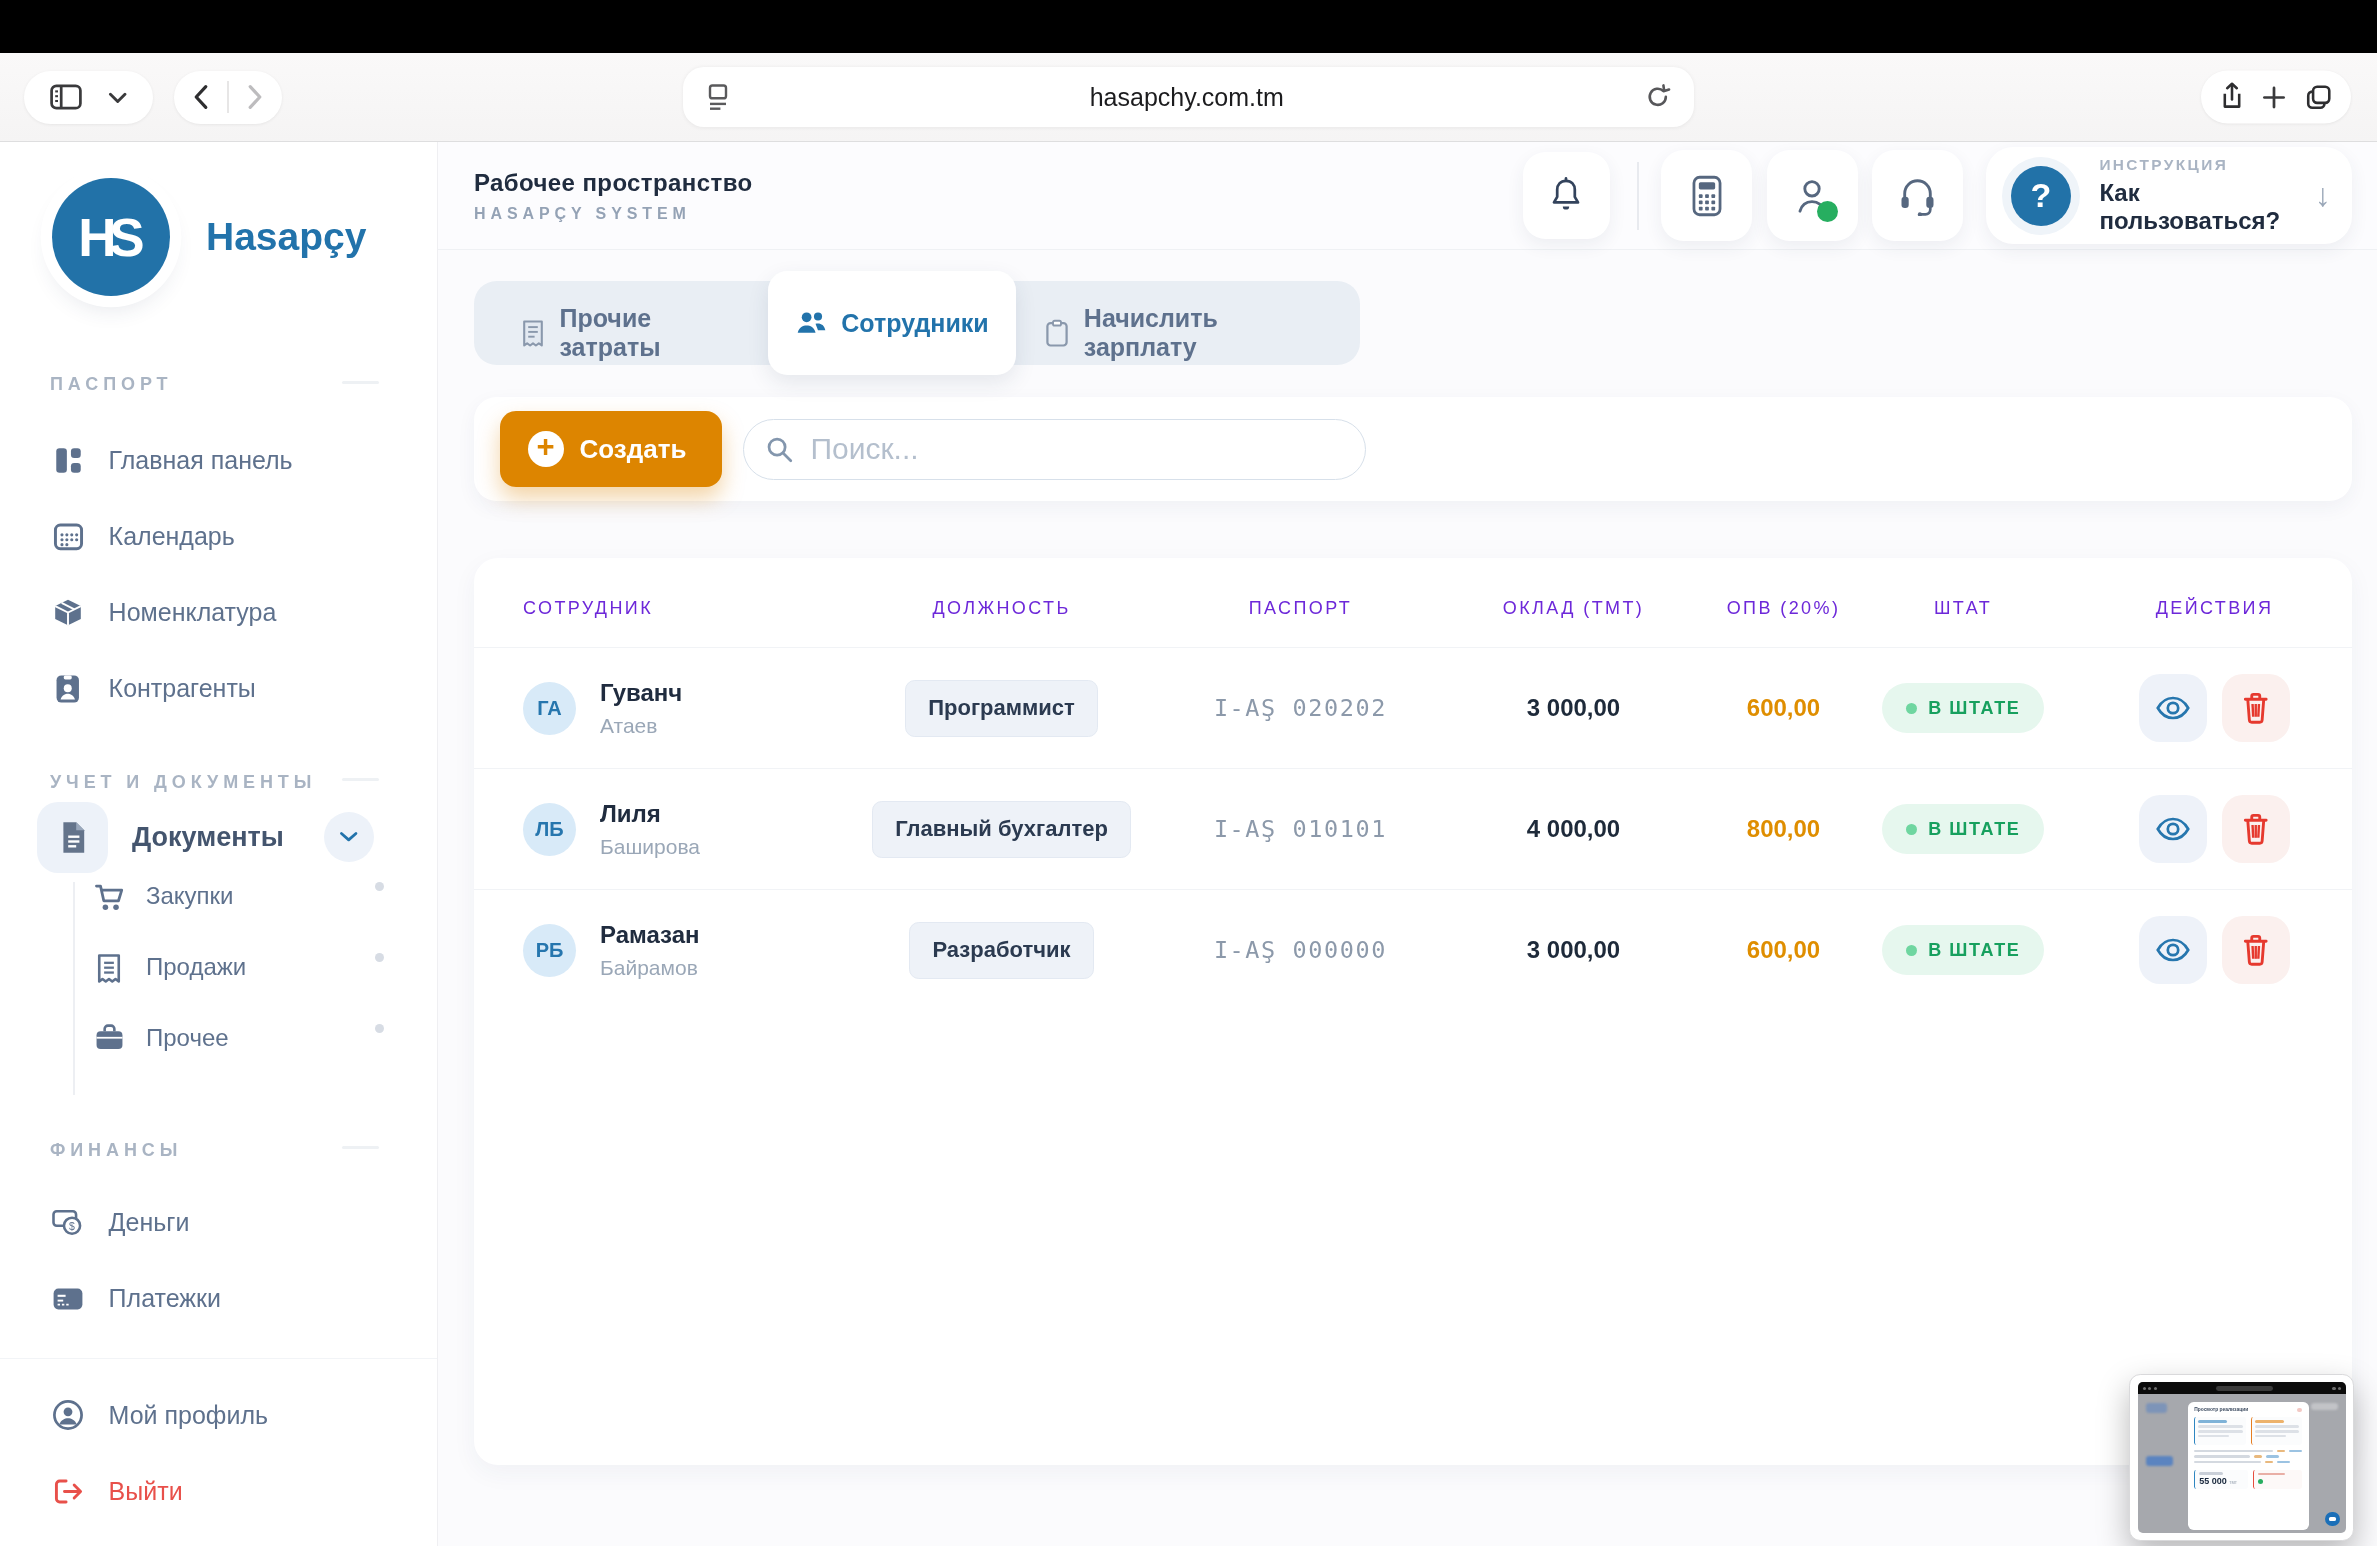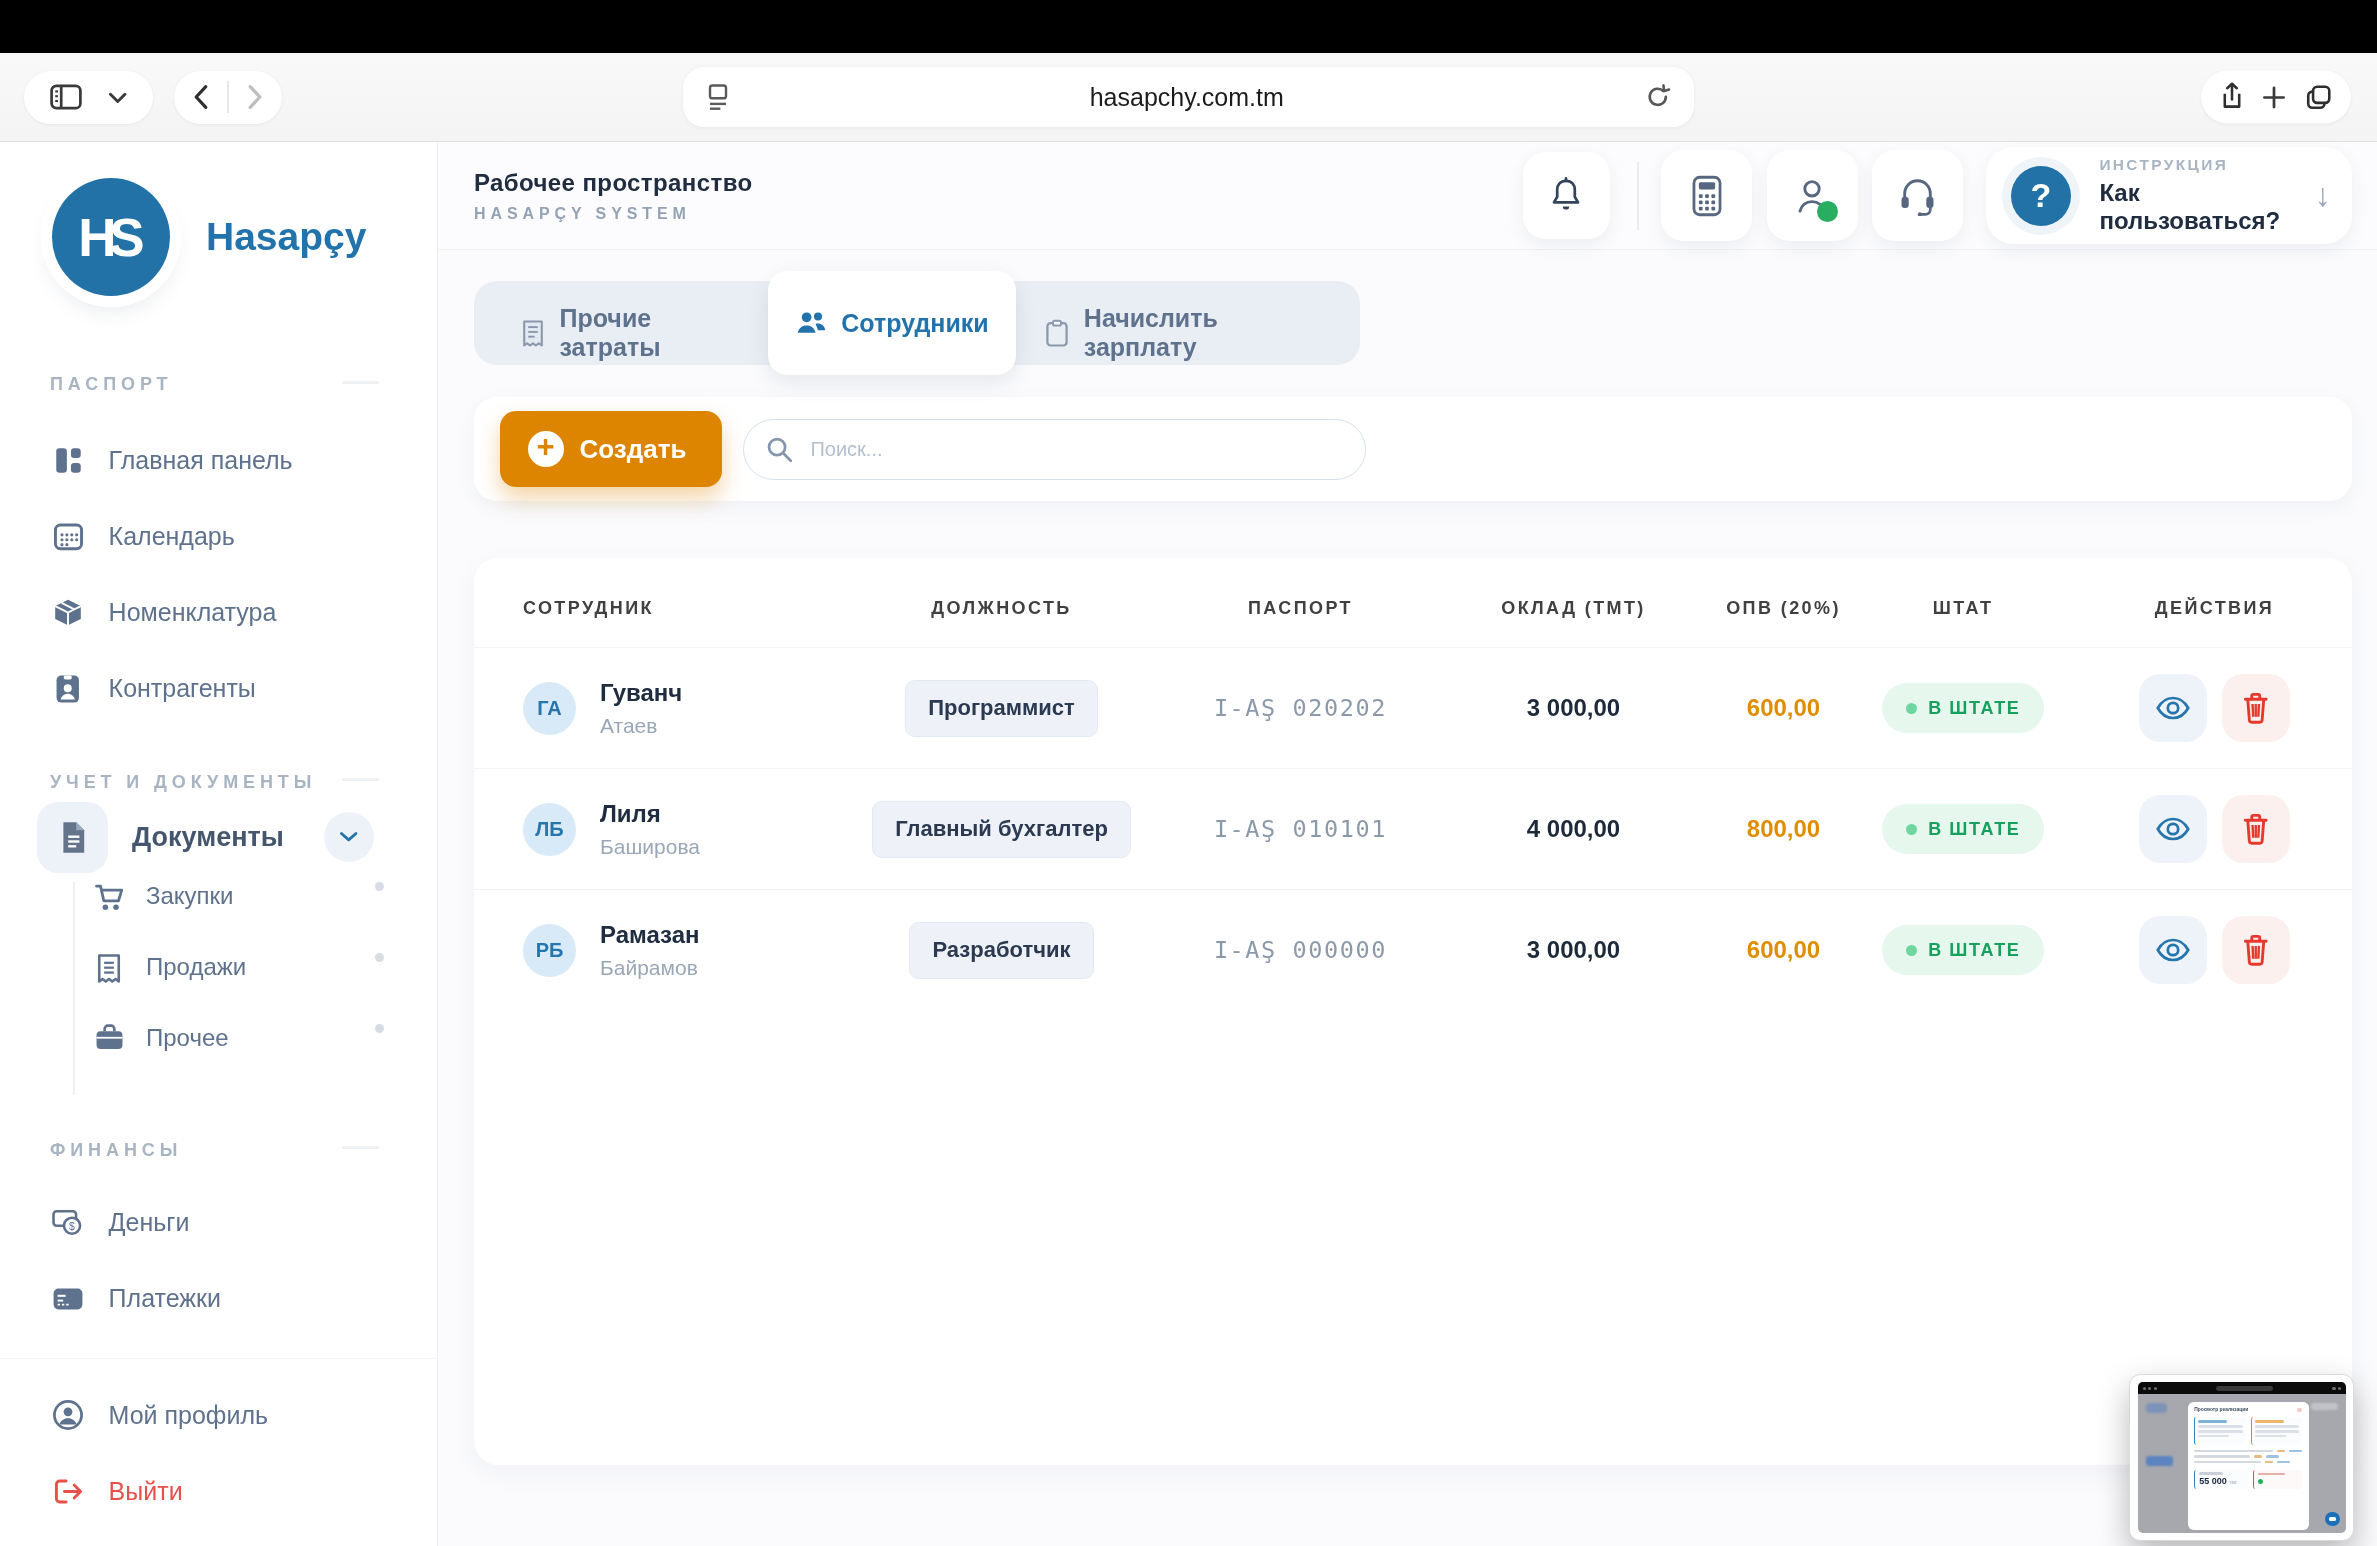--- a/index.html
+++ b/index.html
@@ -105,31 +105,31 @@
                   padding:0 26px; }
   .create-btn { height:76px; padding:0 36px 0 27.5px; background:#DD8500; border:none;
                 border-radius:16px; display:flex; align-items:center; gap:16px; cursor:pointer;
                 box-shadow:0 11.3px 22.6px rgba(221,133,0,.35); }
   .create-label { color:#FFF; font-size:26px; font-weight:bold; }
   .plus-circle { width:36px; height:36px; border-radius:50%; background:#FFF; color:#DD8500;
                  font-size:31px; font-weight:bold; display:flex; align-items:center;
                  justify-content:center; line-height:0; padding-bottom:3.2px;}
   .search-wrap { margin-left:21px; width:623px; height:61px; border:1.6px solid #D7E0EA;
                  border-radius:32px; display:flex; align-items:center; padding:0 21px; background:#FFF; }
-  .search-wrap input { border:none; outline:none; flex:1; margin-left:16px; font-size:20px;
+  .search-wrap input { border:none; outline:none; flex:1; margin-left:16px; font-size:30px;
                        color:#c2410c; background:transparent; font-family:"Liberation Sans",sans-serif; }
   .search-wrap input::placeholder { color:#B4BFCD; }
 
   
   .table-card { margin-top:57px; width:1878px; height:907px; background:#FFF; border-radius:24px;
                 box-shadow:0 8px 24px rgba(40,60,90,.05); overflow:hidden; }
   .tgrid { display:grid; grid-template-columns:356px 343px 255px 291px 129px 230px 273px;
            align-items:center; }
   .thead { height:78px; margin-top:11.3px; }
-  .th { font-size:18px; font-weight:bold; letter-spacing:2.4px; color:#404040; text-align:center; }
+  .th { font-size:18px; font-weight:normal; letter-spacing:2.4px; color:#6d28d9; text-align:center; }
   .th.first { text-align:left; padding-left:49px; }
   .trow { height:121px; border-top:1.6px solid #F1F3F6; }
   .trow:first-of-type { border-top:none; }
   .emp-cell { display:flex; align-items:center; padding-left:49px; }
   .avatar { width:53px; height:53px; border-radius:50%; background:#D8EAF8; color:#2676AE;
             font-size:20px; font-weight:bold; display:flex; align-items:center; justify-content:center; }
   .emp-names { margin-left:24px; }
   .emp-first { font-size:24px; font-weight:bold; color:#202C3F; }
   .emp-last { margin-top:6.5px; font-size:21px; color:#9AA7B7; }
   .cell-c { text-align:center; }

